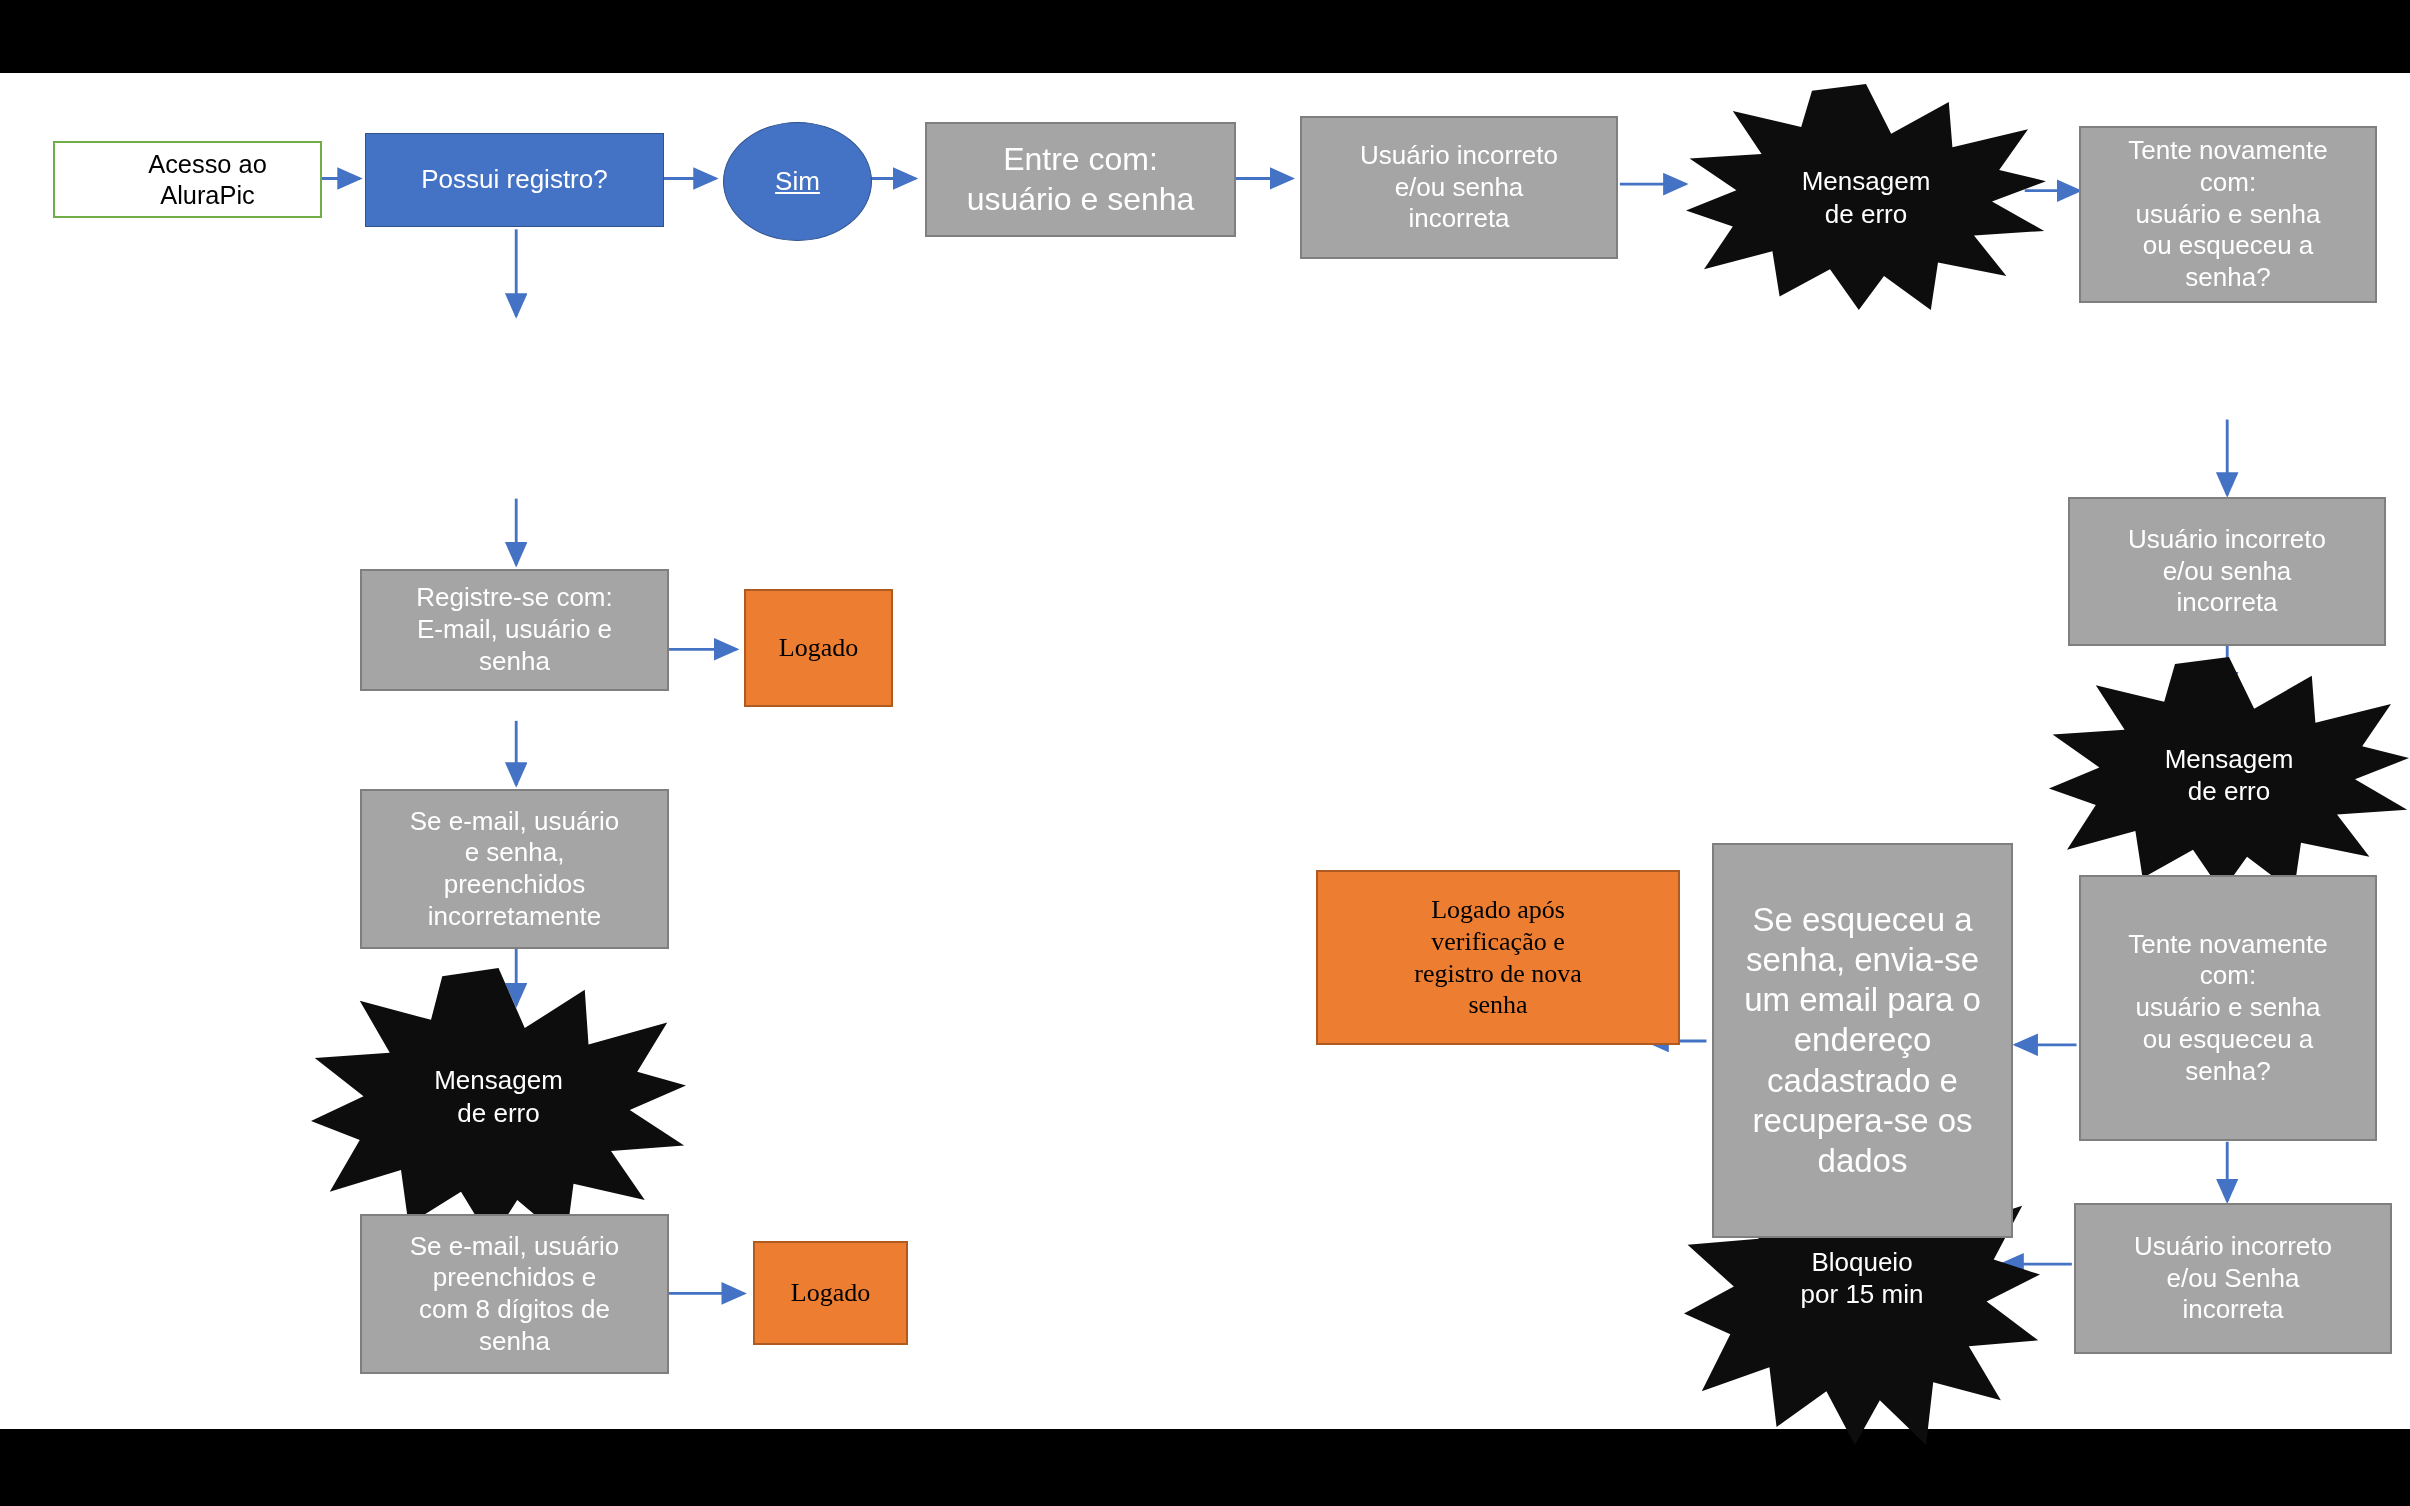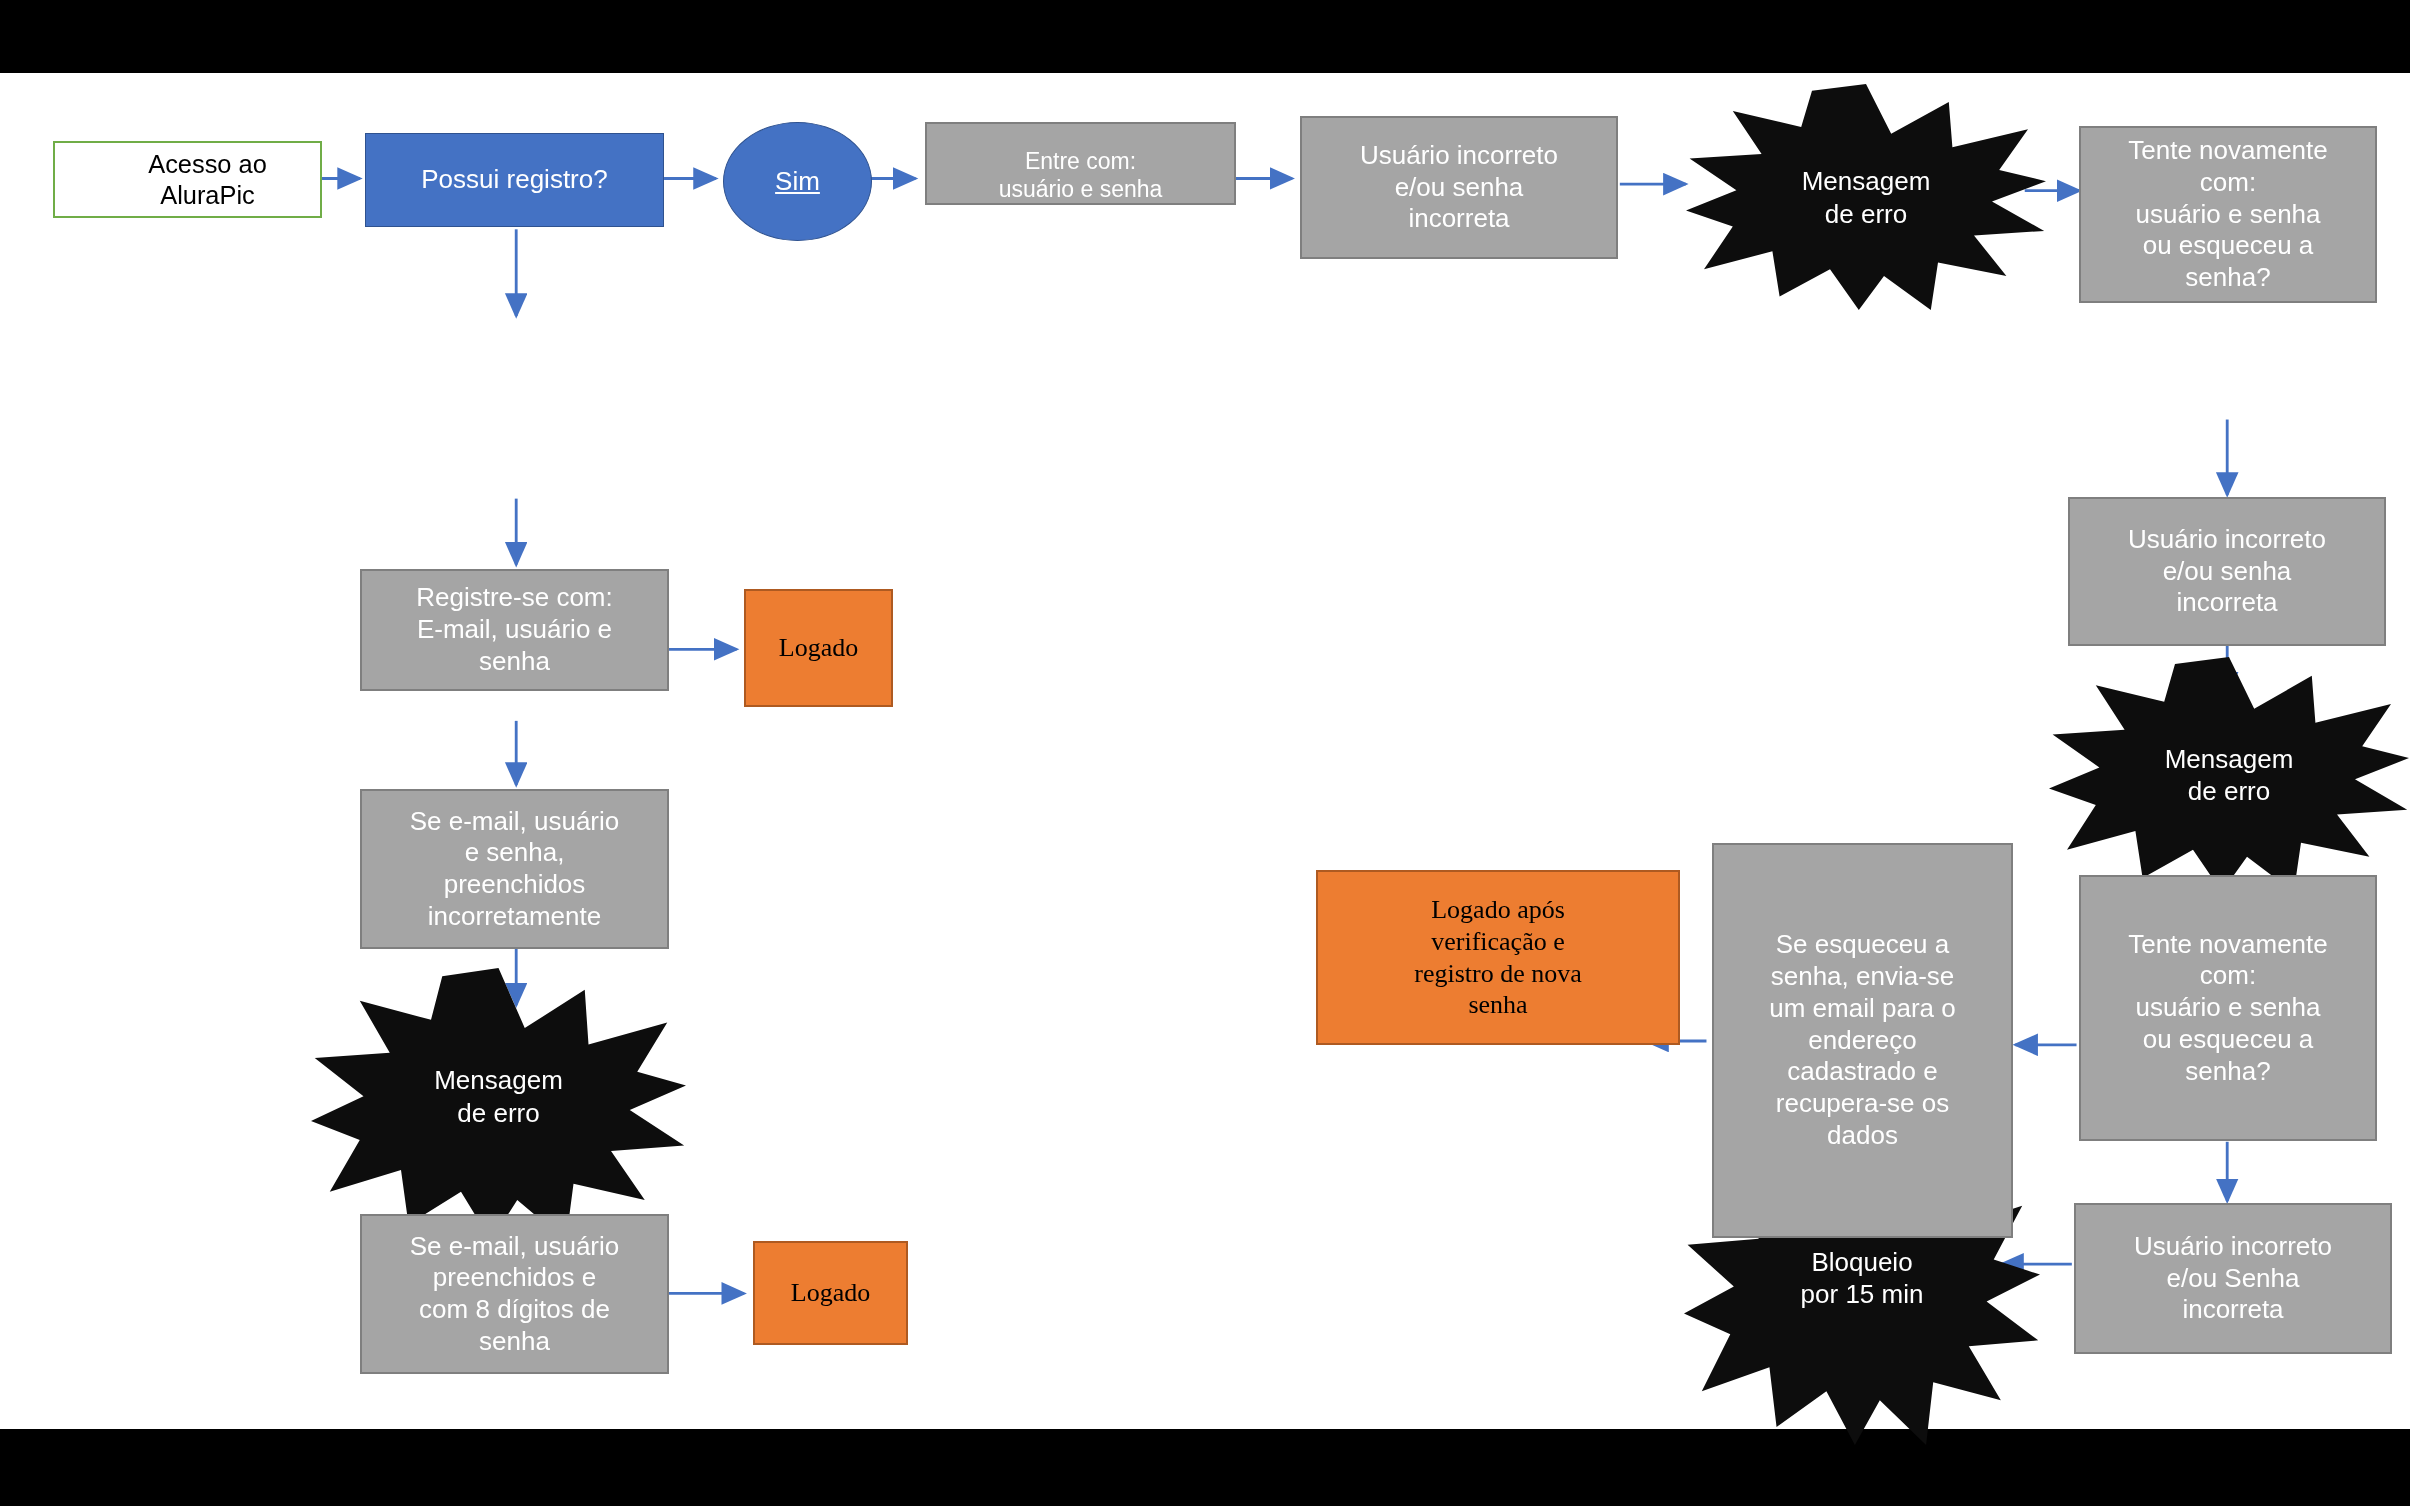--- a/index.html
+++ b/index.html
@@ -173,21 +173,21 @@
   </div>
 
   <div class="node n-blue" style="left:365px;top:60px;width:299px;height:94px;font-size:26px;">
     <span class="lbl">Possui registro?</span>
   </div>
 
   <div class="node n-ellipse" style="left:723px;top:49px;width:149px;height:119px;font-size:26px;text-decoration:underline;">
     <span class="lbl">Sim</span>
   </div>
 
-  <div class="node n-gray" style="left:925px;top:49px;width:311px;height:83px;font-size:23px;align-items:flex-end;">
+  <div class="node n-gray" style="left:925px;top:49px;width:311px;height:115px;font-size:32px;">
     <span class="lbl">Entre com:
 usuário e senha</span>
   </div>
 
   <div class="node n-gray" style="left:1300px;top:43px;width:318px;height:143px;font-size:26px;">
     <span class="lbl">Usuário incorreto
 e/ou senha
 incorreta</span>
   </div>
 
@@ -236,21 +236,21 @@
   </div>
 
   <div class="star" style="left:1684px;top:1073px;width:356px;height:299px;">
     <svg viewBox="0 0 200 200" preserveAspectRatio="none">
       <polygon fill="#0d0d0d" points="100,0 114,44 146,16 148,56 190,40 174,76 200,86 170,104 199,130 160,134 178,170 140,158 136,200 110,170 96,200 80,164 52,188 48,148 10,164 26,126 0,112 28,94 2,66 42,62 26,24 64,38 70,6"></polygon>
     </svg>
     <div class="star-label" style="font-size:26px;top:44%;">Bloqueio
 por 15 min</div>
   </div>
 
-  <div class="node n-gray" style="left:1712px;top:770px;width:301px;height:395px;font-size:26px;">
+  <div class="node n-gray" style="left:1712px;top:770px;width:301px;height:395px;font-size:33px;">
     <span class="lbl">Se esqueceu a
 senha, envia-se
 um email para o
 endereço
 cadastrado e
 recupera-se os
 dados</span>
   </div>
 
   <div class="node n-orange" style="left:1316px;top:797px;width:364px;height:175px;font-size:26px;">

